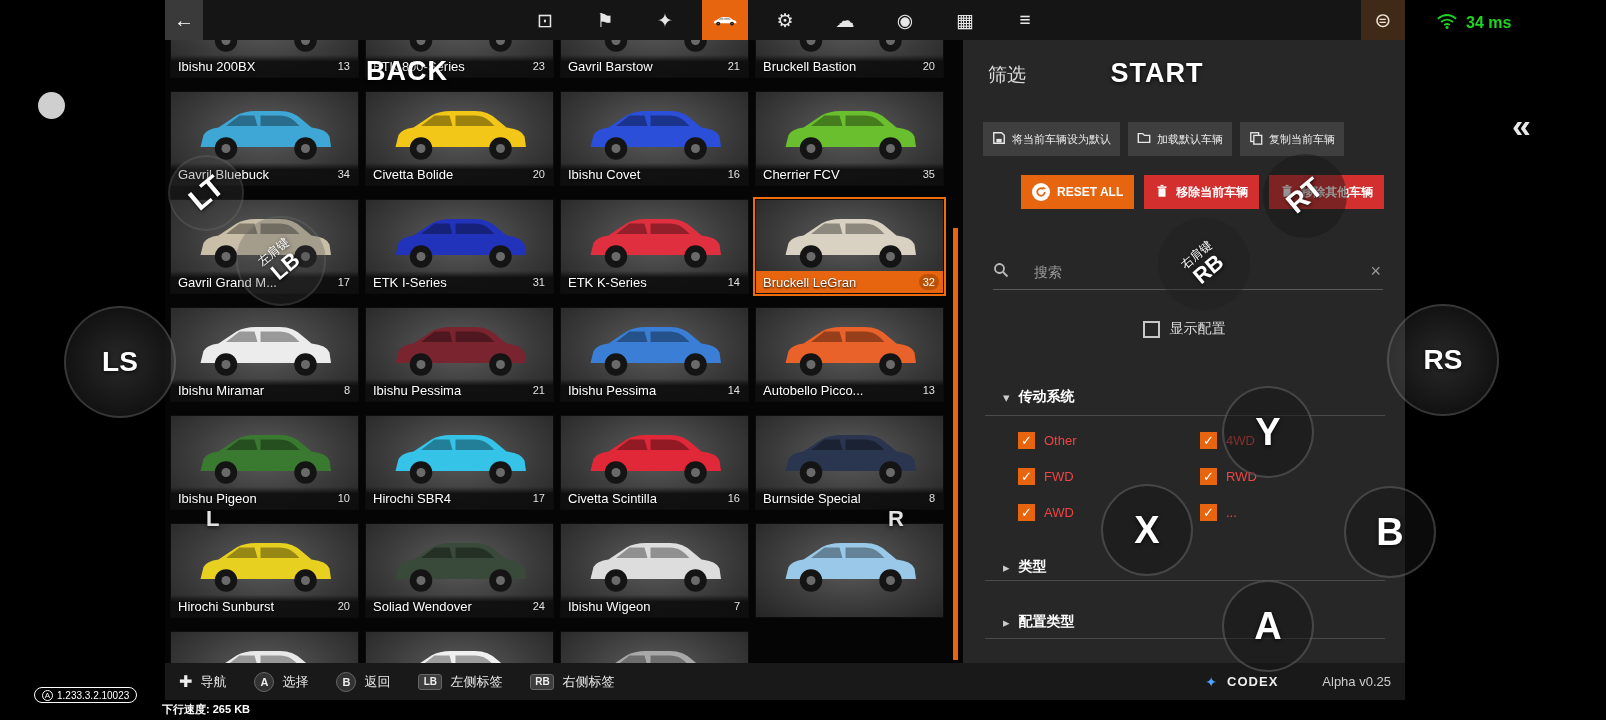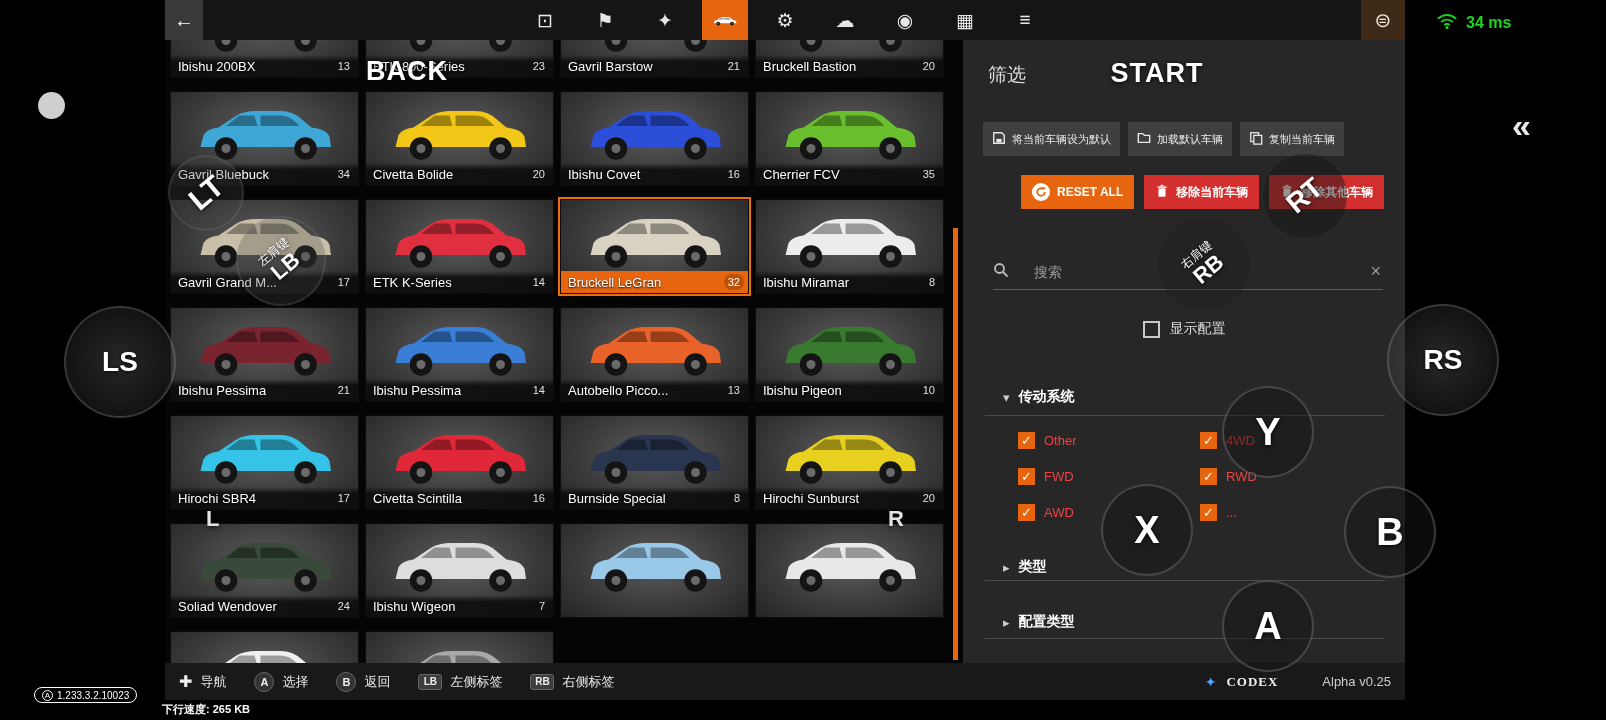--- a/index.html
+++ b/index.html
@@ -76,21 +76,21 @@
   
   .bottombar { position:absolute; left:0; top:663px; width:1240px; height:37px; background:#191919; display:flex; align-items:center; padding:0 14px; gap:28px; z-index:5; }
   .hint { display:flex; align-items:center; gap:8px; }
   .hint-btn { color:#eee; font-weight:bold; }
   .hint-btn.glyph { font-size:16px; }
   .hint-btn.circle { width:20px; height:20px; border-radius:50%; background:#333; border:1px solid #666; font-size:11px; display:flex; align-items:center; justify-content:center; }
   .hint-btn.pill { height:16px; min-width:24px; border-radius:3px; background:#3e3e3e; border:1px solid #666; font-size:10px; display:flex; align-items:center; justify-content:center; padding:0 3px; }
   .hint-label { color:#e8e8e8; font-size:13px; }
   .brandbox { margin-left:auto; display:flex; align-items:center; gap:10px; }
   .compass { color:#4da3ff; font-size:14px; }
-  .brand { color:#eee; font-size:13px; font-weight:bold; letter-spacing:1px;font-family:Liberation Serif, serif; }
+  .brand { color:#eee; font-size:13px; font-weight:bold; letter-spacing:1px; }
   .version { color:#ccc; font-size:13px; margin-left:34px; }
 
   
   .sysbar { position:absolute; left:0; top:700px; width:1606px; height:20px; background:#000; z-index:6; }
   .version-badge { position:absolute; left:34px; top:687px; height:16px; border:1px solid #fff; border-radius:9px; background:#000; color:#fff; font-size:10px; display:flex; align-items:center; gap:4px; padding:0 7px; z-index:7; }
   .badge-a { width:11px; height:11px; border:1px solid #fff; border-radius:50%; font-size:8px; line-height:10px; text-align:center; }
   .downlink { position:absolute; left:162px; top:702px; color:#fff; font-size:11px; font-weight:bold; z-index:7; }
 
   
   .net { position:absolute; left:1436px; top:12px; display:flex; align-items:center; gap:8px; color:#1ed51e; font-size:16px; font-weight:bold; z-index:7; }
@@ -325,20 +325,35 @@
                 <circle cx="24" cy="33" r="3" fill="#6a6a6a"></circle>
                 <circle cx="77" cy="33" r="7.5" fill="#141414"></circle>
                 <circle cx="77" cy="33" r="3" fill="#6a6a6a"></circle>
               </svg></span>
             <div class="label-row">
               <span class="vname">Gavril Grand M...</span>
               <span class="vcount">17</span>
             </div>
           </div>
 
+          <div class="card" style="--car: #2233bb;">
+            <span class="car-art"><svg viewBox="0 0 100 44" preserveAspectRatio="xMidYMid meet">
+                <path d="M7 32l2-8q2-4 10-5l12-8q5-3 13-3h16q9 0 15 6l6 5q10 1 12 6l1 7z" fill="currentColor"></path>
+                <path d="M33 11h10l2 7H24z" fill="rgba(0,0,0,0.35)"></path>
+                <path d="M47 11h13q6 0 10 4l3 3H47z" fill="rgba(0,0,0,0.35)"></path>
+                <circle cx="24" cy="33" r="7.5" fill="#141414"></circle>
+                <circle cx="24" cy="33" r="3" fill="#6a6a6a"></circle>
+                <circle cx="77" cy="33" r="7.5" fill="#141414"></circle>
+                <circle cx="77" cy="33" r="3" fill="#6a6a6a"></circle>
+              </svg></span>
+            <div class="label-row">
+              <span class="vname">ETK I-Series</span>
+              <span class="vcount">31</span>
+            </div>
+          </div>
 
           <div class="card" style="--car: #e03040;">
             <span class="car-art"><svg viewBox="0 0 100 44" preserveAspectRatio="xMidYMid meet">
                 <path d="M7 32l2-8q2-4 10-5l12-8q5-3 13-3h16q9 0 15 6l6 5q10 1 12 6l1 7z" fill="currentColor"></path>
                 <path d="M33 11h10l2 7H24z" fill="rgba(0,0,0,0.35)"></path>
                 <path d="M47 11h13q6 0 10 4l3 3H47z" fill="rgba(0,0,0,0.35)"></path>
                 <circle cx="24" cy="33" r="7.5" fill="#141414"></circle>
                 <circle cx="24" cy="33" r="3" fill="#6a6a6a"></circle>
                 <circle cx="77" cy="33" r="7.5" fill="#141414"></circle>
                 <circle cx="77" cy="33" r="3" fill="#6a6a6a"></circle>

